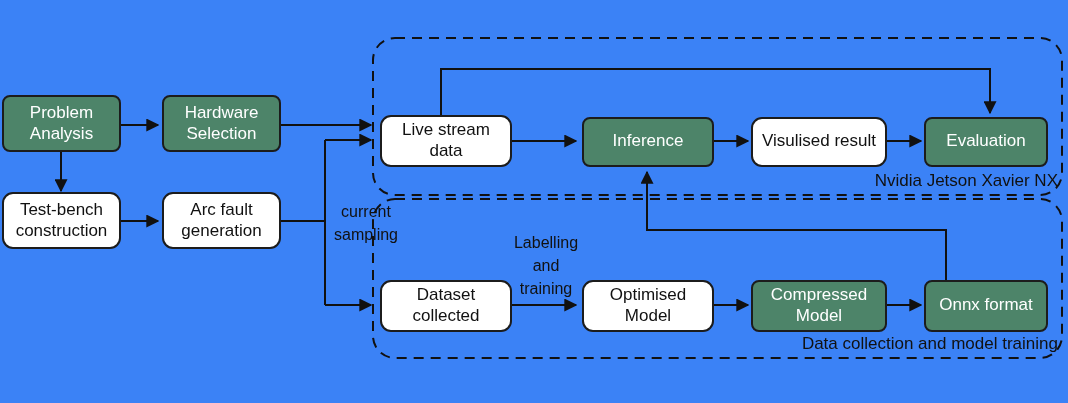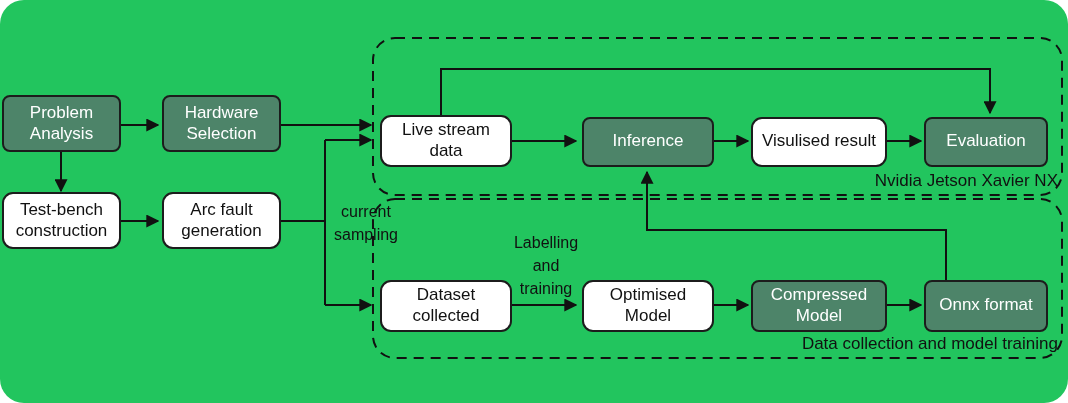--- a/index.html
+++ b/index.html
@@ -4,23 +4,22 @@
 <style>
   html, body {
     margin: 0;
     padding: 0;
     background: #ffffff;
   }
   #diagram-root {
     position: relative;
     width: 1068px;
     height: 403px;
-    background: #22c55e;
+    background: #3b82f6;
     font-family: "Liberation Sans", sans-serif;
-    border-radius: 24px;
   }
   svg#flow {
     display: block;
     width: 1068px;
     height: 403px;
   }
   .node-rect-green {
     fill: #4d8469;
     stroke: #1c1c1c;
     stroke-width: 2;

